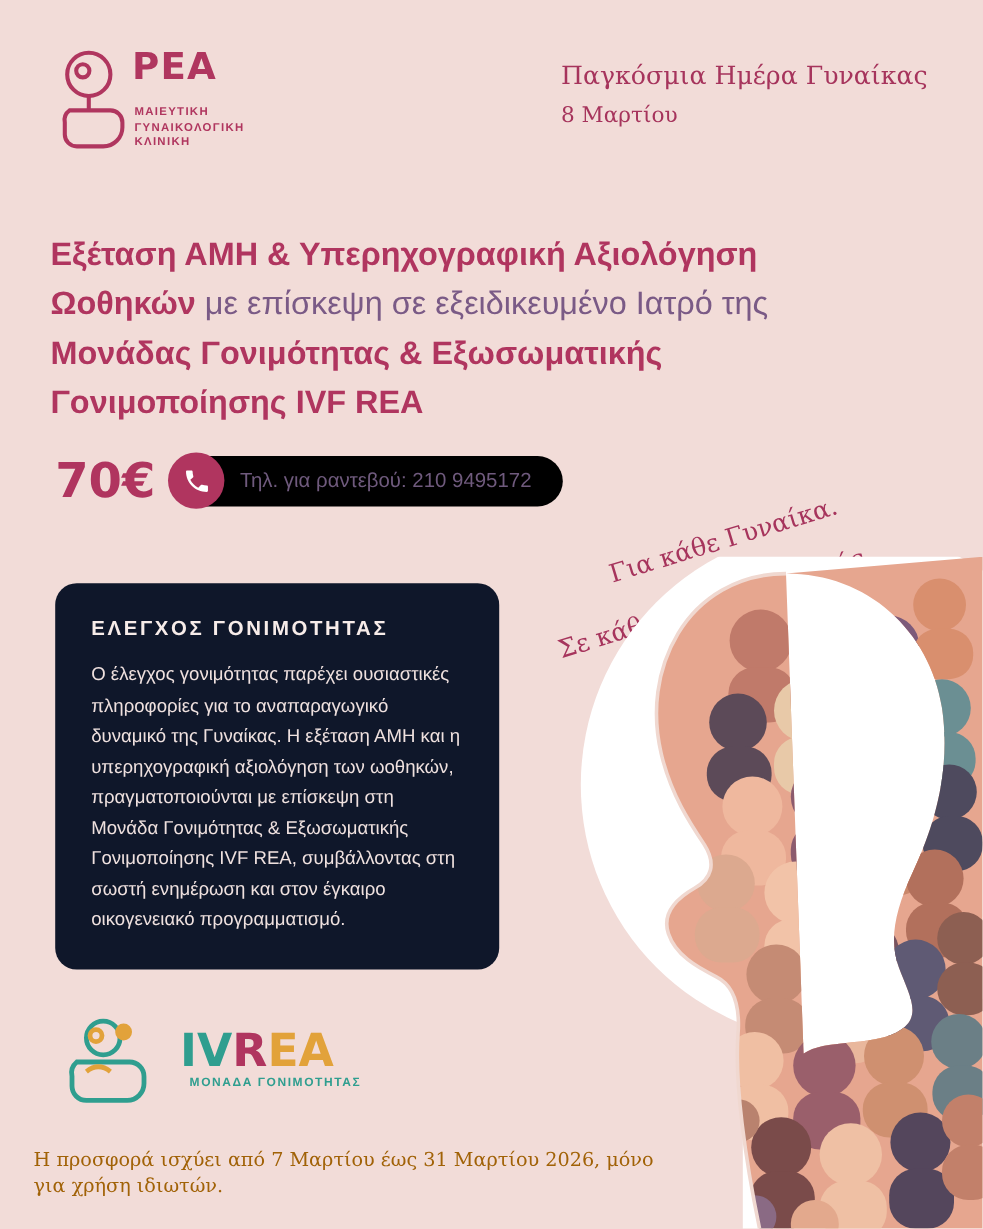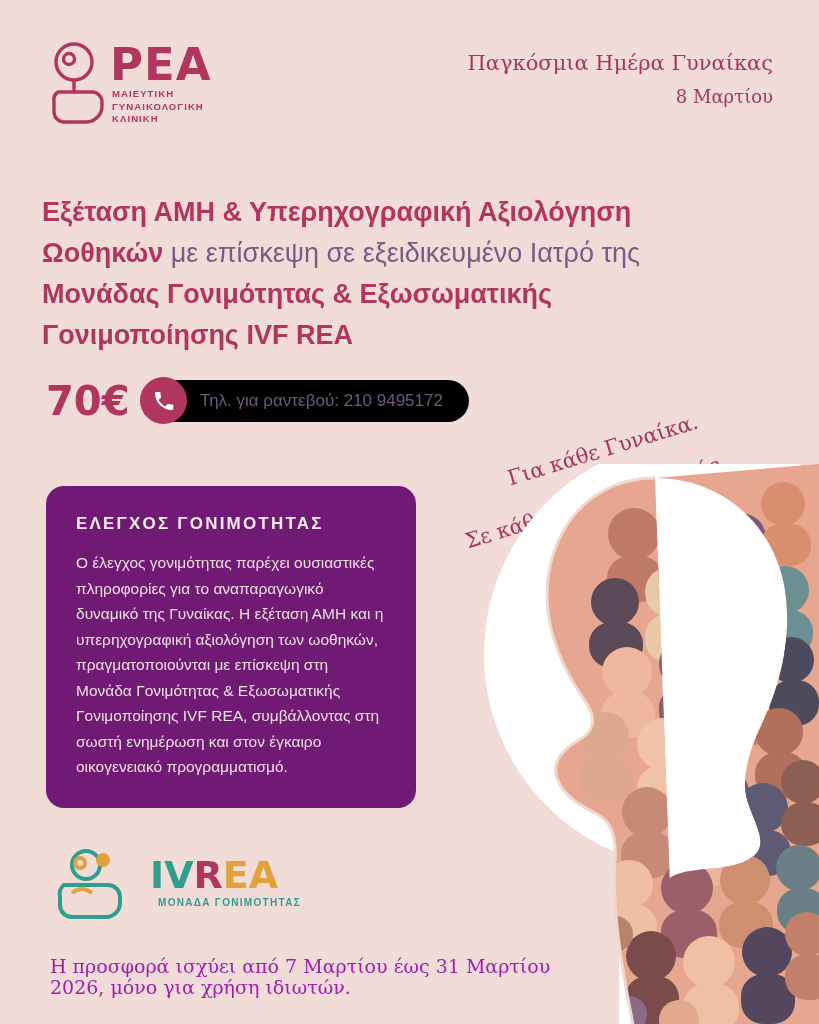--- a/index.html
+++ b/index.html
@@ -17,36 +17,35 @@
 
   
   .logo-rea {
     position: absolute;
     left: 48px; top: 36px;
     width: 180px; height: 92px;
   }
   .logo-rea .mark { position: absolute; left: 0; top: 4px; }
   .logo-rea .wordmark {
     position: absolute; left: 62px; top: 2px;
-    font-size: 45px; font-weight: bold; letter-spacing: 1px;
+    font-size: 31px; font-weight: bold; letter-spacing: 1px;
     color: #b0365f;
     font-family: "DejaVu Sans", sans-serif;
   }
   .logo-rea .sub {
     position: absolute; left: 64px; top: 52px;
     font-size: 9.5px; line-height: 12.5px;
     letter-spacing: 1.1px;
     color: #b0365f;
     font-weight: bold;
   }
 
   .header-right {
     position: absolute;
     right: 46px; top: 46px;
-    text-align: right;
     color: #a6345c;
     font-size: 21px;
     line-height: 34px;
     font-family: "DejaVu Serif", serif;
   }
   .header-right .l2 { font-size: 18px; }
 
   
   .headline {
     position: absolute;
@@ -108,21 +107,21 @@
     position: absolute; left: 8px; top: 58px;
     transform: rotate(-17deg);
     white-space: nowrap;
   }
 
   
   .card {
     position: absolute;
     left: 46px; top: 486px;
     width: 370px; height: 322px;
-    background: #701a75;
+    background: #0f172a;
     border-radius: 18px;
     padding: 28px 30px 0 30px;
     color: #f4e6e4;
   }
   .card h3 {
     font-size: 17px;
     letter-spacing: 2.2px;
     font-weight: bold;
     color: #f7ece9;
     margin-bottom: 16px;
@@ -150,25 +149,25 @@
   .logo-ivf .word .r2 { color: #b0355f; }
   .logo-ivf .tagline {
     position: absolute; left: 112px; top: 52px;
     font-size: 10px; letter-spacing: 1.3px;
     color: #2f9e8f; font-weight: bold;
   }
 
   
   .footer {
     position: absolute;
-    left: 50px; bottom: 26px;
+    left: 28px; bottom: 26px;
     width: 520px;
-    font-size: 19px;
+    font-size: 16px;
     line-height: 21px;
-    color: #a21caf;
+    color: #a16207;
     font-family: "DejaVu Serif", serif;
   }
 
   
   .art {
     position: absolute;
     right: 0; bottom: 0;
     width: 440px; height: 560px;
     pointer-events: none;
   }

